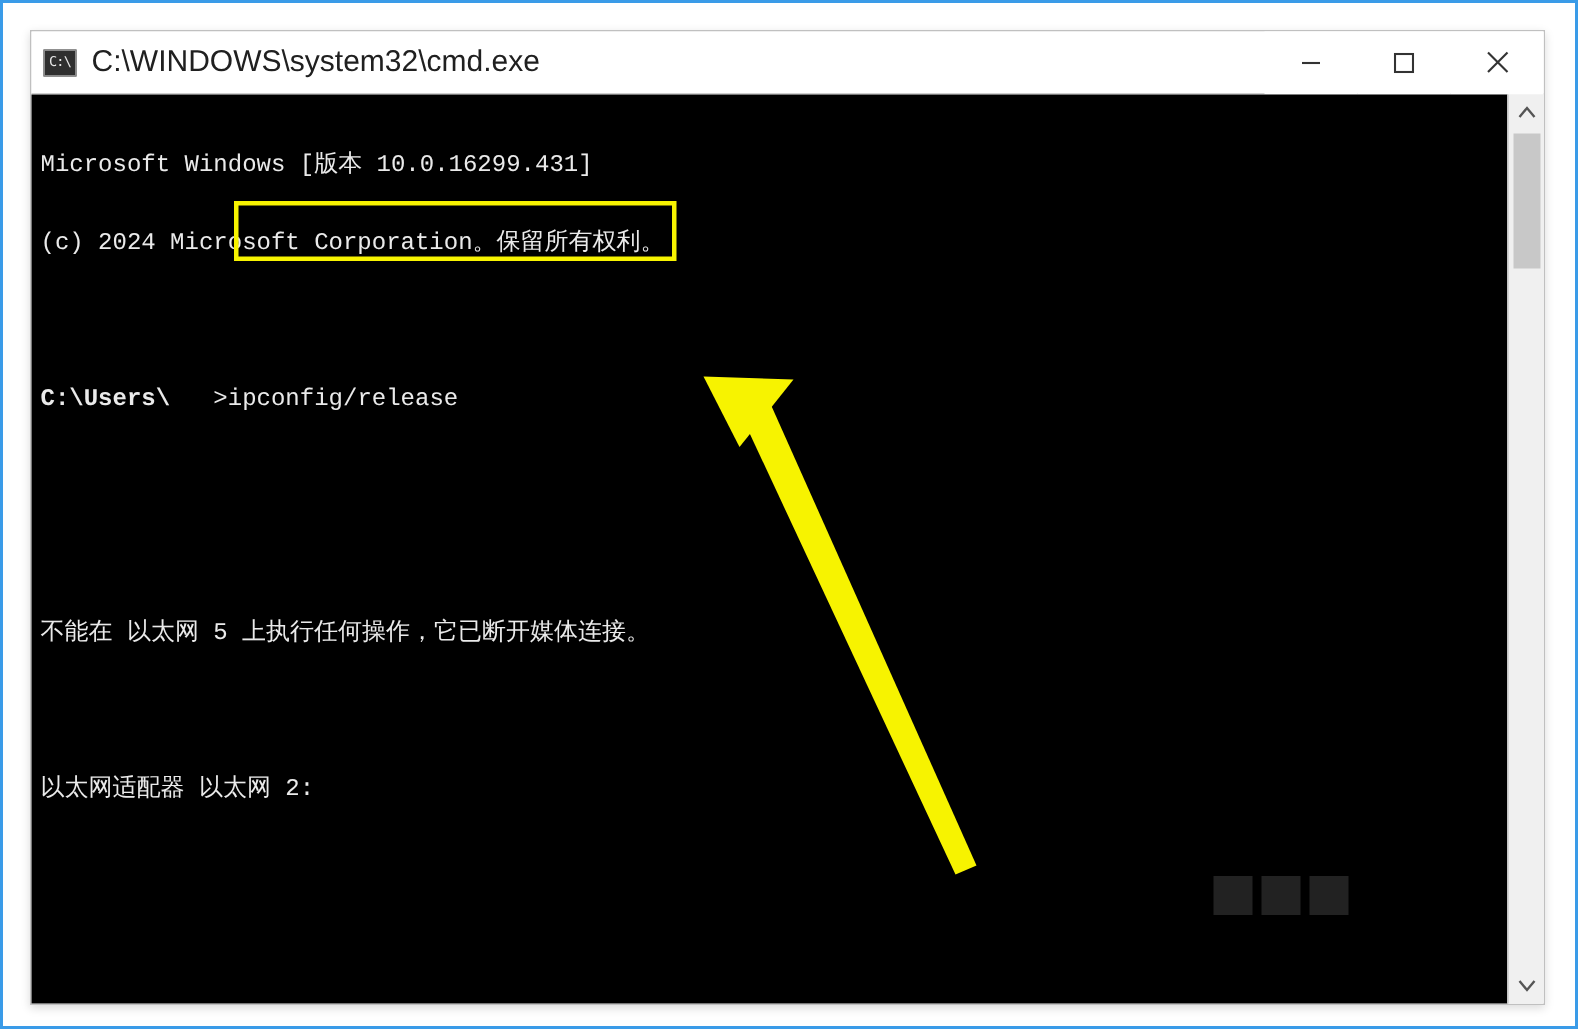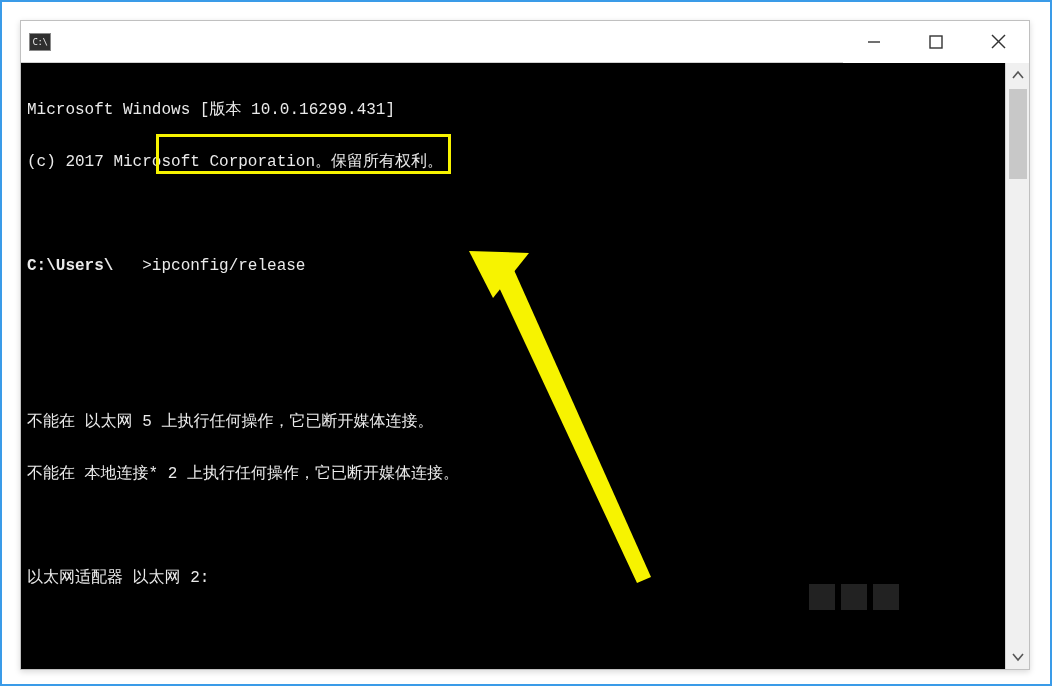--- a/index.html
+++ b/index.html
@@ -26,20 +26,21 @@
   .watermark { position:absolute; right:40px; bottom:45px; width:180px; height:55px; display:flex; align-items:center; gap:6px; opacity:0.25; filter: blur(0.3px); }
   .watermark .box { width:26px; height:26px; background:#888; }
 </style>
 </head>
 <body>
 
 <div class="frame">
   <div class="window">
     <div class="titlebar">
       <span class="titlebar-icon">C:\</span>
+      <span class="titlebar-title">C:\WINDOWS\system32\cmd.exe</span>
       <span class="titlebar-spacer"></span>
       <div class="winbtn">
         <svg width="16" height="16" viewBox="0 0 16 16">
             <line x1="2" y1="8" x2="14" y2="8" stroke="#333" stroke-width="1.4"></line>
           </svg>
       </div>
       <div class="winbtn">
         <svg width="14" height="14" viewBox="0 0 14 14">
             <rect x="1" y="1" width="12" height="12" fill="none" stroke="#333" stroke-width="1.4"></rect>
           </svg>
@@ -48,27 +49,26 @@
         <svg width="15" height="15" viewBox="0 0 15 15">
             <line x1="1" y1="1" x2="14" y2="14" stroke="#333" stroke-width="1.4"></line>
             <line x1="14" y1="1" x2="1" y2="14" stroke="#333" stroke-width="1.4"></line>
           </svg>
       </div>
     </div>
 
     <div class="terminal-wrap">
       <div class="terminal">
 <span class="line">Microsoft Windows [版本 10.0.16299.431]</span>
-<span class="line">(c) 2017 Microsoft Corporation。保留所有权利。</span>
+<span class="line">(c) 2024 Microsoft Corporation。保留所有权利。</span>
 <span class="line"> </span>
 <span class="line"><span class="prompt-path">C:\Users\</span>   <span>&gt;ipconfig/release</span></span>
 <span class="line"> </span>
 <span class="line"> </span>
 <span class="line">不能在 以太网 5 上执行任何操作，它已断开媒体连接。</span>
-<span class="line">不能在 本地连接* 2 上执行任何操作，它已断开媒体连接。</span>
 <span class="line"> </span>
 <span class="line">以太网适配器 以太网 2:</span>
 
 
 
 
 
 
 
 

